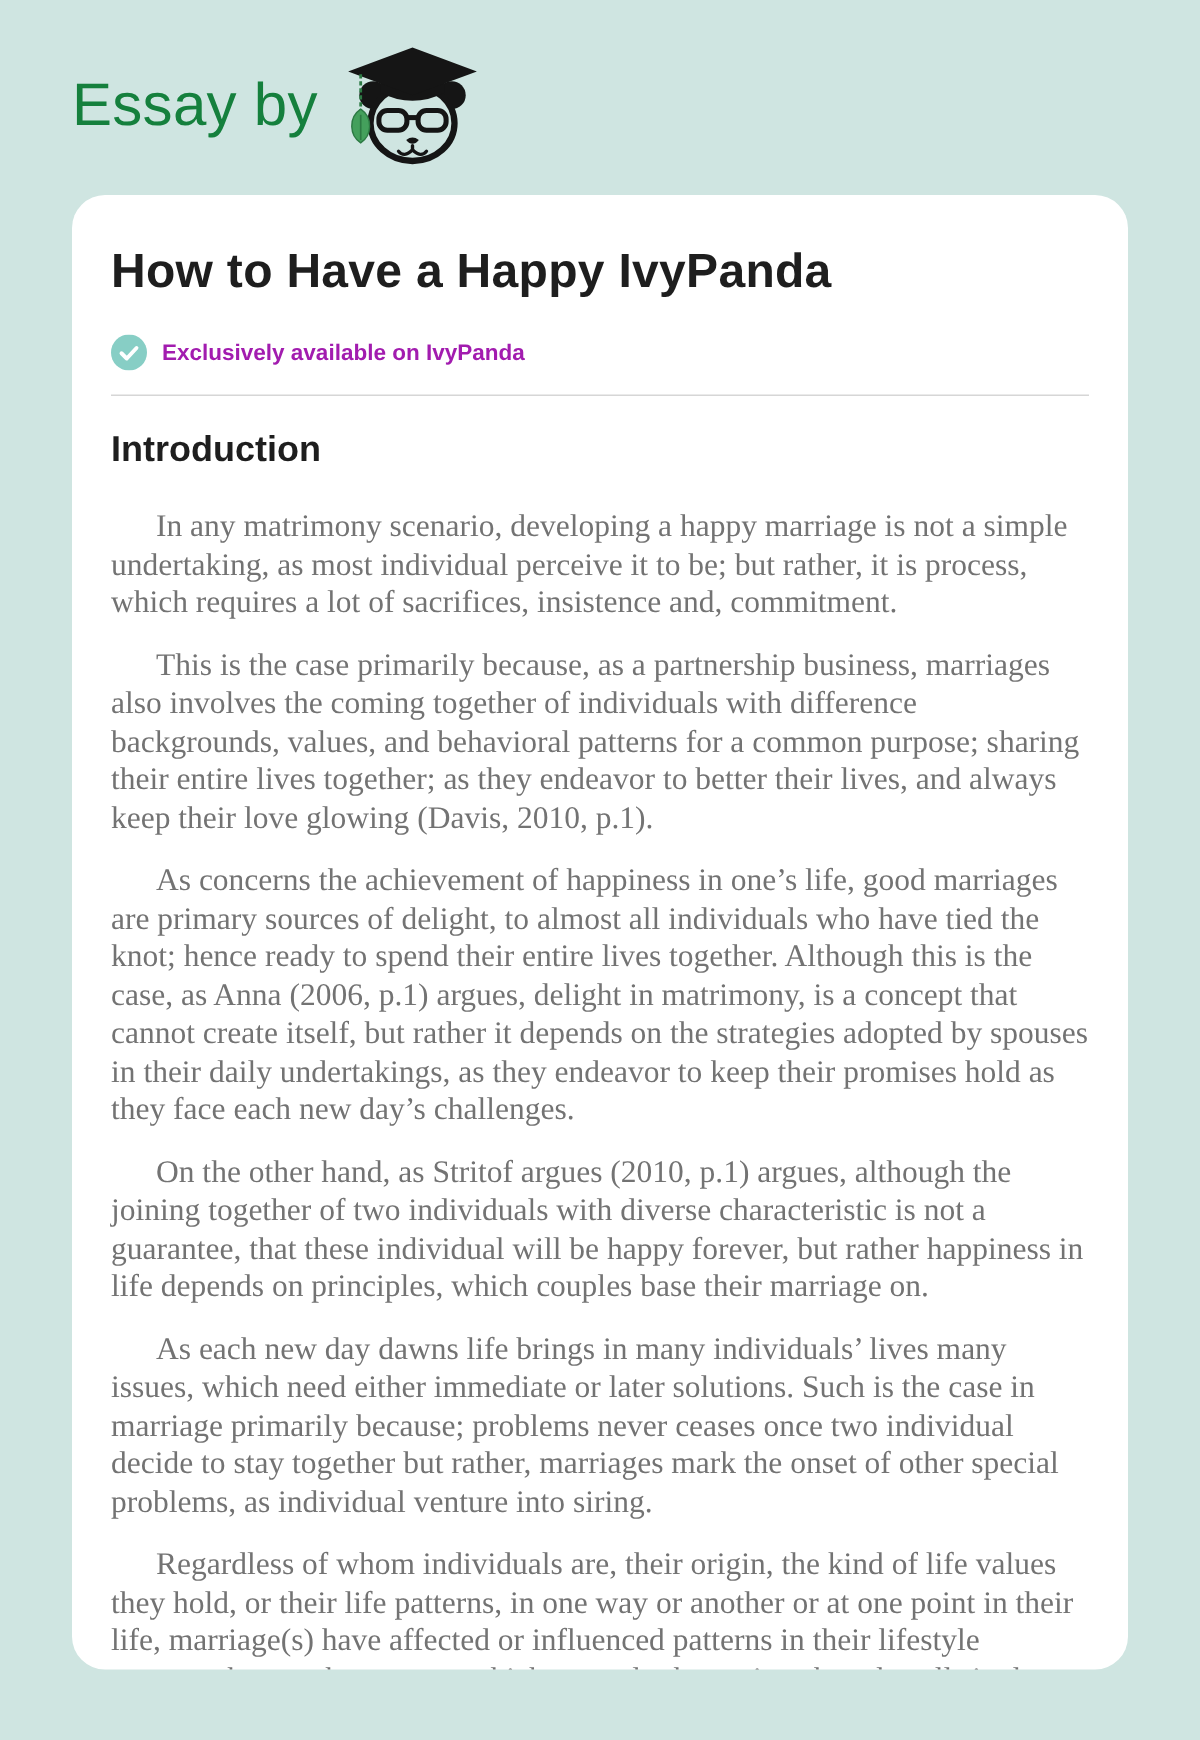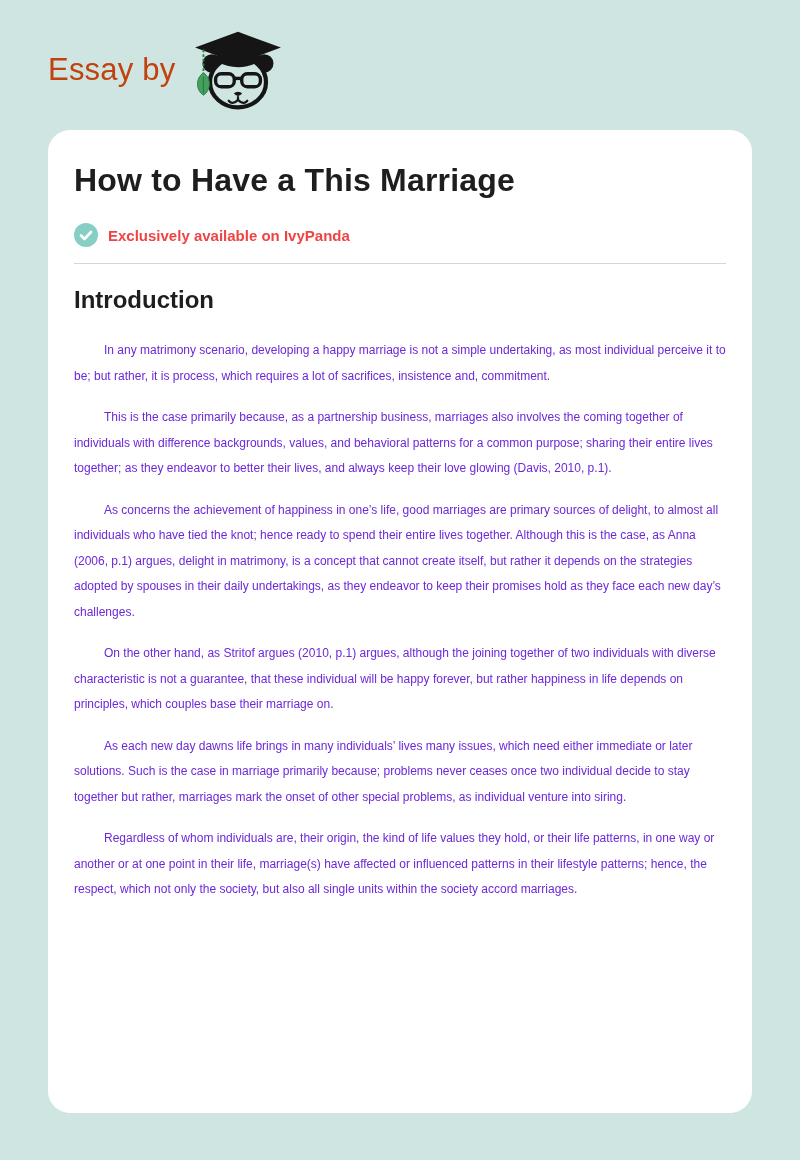--- a/index.html
+++ b/index.html
@@ -15,22 +15,22 @@
   }
   
   .header {
     display: flex;
     align-items: center;
     padding: 26px 0 0 48px;
     height: 88px;
     box-sizing: content-box;
   }
   .essay-by {
-    font-size: 31px;
-    color: #c2410c;
+    font-size: 40px;
+    color: #15803d;
     letter-spacing: 0.2px;
     margin-right: 16px;
   }
   .logo {
     width: 94px;
     height: 84px;
     flex: 0 0 auto;
     margin-right: 10px;
   }
   .brand {
@@ -70,39 +70,40 @@
   }
   .badge-icon {
     width: 24px;
     height: 24px;
     flex: 0 0 auto;
     margin-right: 10px;
   }
   .badge-text {
     font-size: 15px;
     font-weight: 700;
-    color: #ef4444;
+    color: #a21caf;
   }
   .divider {
     border: none;
     border-top: 1px solid #d6d6d6;
     margin: 0 0 22px;
   }
   .card h2 {
     margin: 0 0 24px;
     font-size: 24px;
     font-weight: 700;
     color: #1e1e1e;
   }
   .card p {
     margin: 0 0 16px;
-    font-size: 12px;
+    font-size: 21px;
     line-height: 25.5px;
-    color: #6d28d9;
+    color: #737373;
     text-indent: 30px;
+    font-family: Liberation Serif, serif;
   }
 </style>
 </head>
 <body>
 
 <header class="header">
   <span class="essay-by">Essay by</span>
 
   <span class="logo">
     <svg viewBox="0 0 100 90" width="94" height="84" aria-hidden="true">
@@ -127,21 +128,21 @@
 
       <path d="M45.5 70 Q50 66.5 54.5 70 Q50 75.5 45.5 70 Z" fill="#151515"></path>
 
       <path d="M50 74 L50 77 M50 77 Q44 83 40 78 M50 77 Q56 83 60 78" stroke="#151515" stroke-width="2.4" fill="none" stroke-linecap="round"></path>
     </svg>
   </span>
 
 </header>
 
 <main class="card">
-  <h1>How to Have a This Marriage</h1>
+  <h1>How to Have a Happy IvyPanda</h1>
 
   <div class="badge">
     <span class="badge-icon">
       <svg viewBox="0 0 24 24" width="24" height="24" aria-hidden="true">
         <circle cx="12" cy="12" r="12" fill="#87cec5"></circle>
         <polyline points="7,12.5 10.5,16 17,9" fill="none" stroke="#ffffff" stroke-width="2.6" stroke-linecap="round" stroke-linejoin="round"></polyline>
       </svg>
     </span>
     <span class="badge-text">Exclusively available on IvyPanda</span>
   </div>

